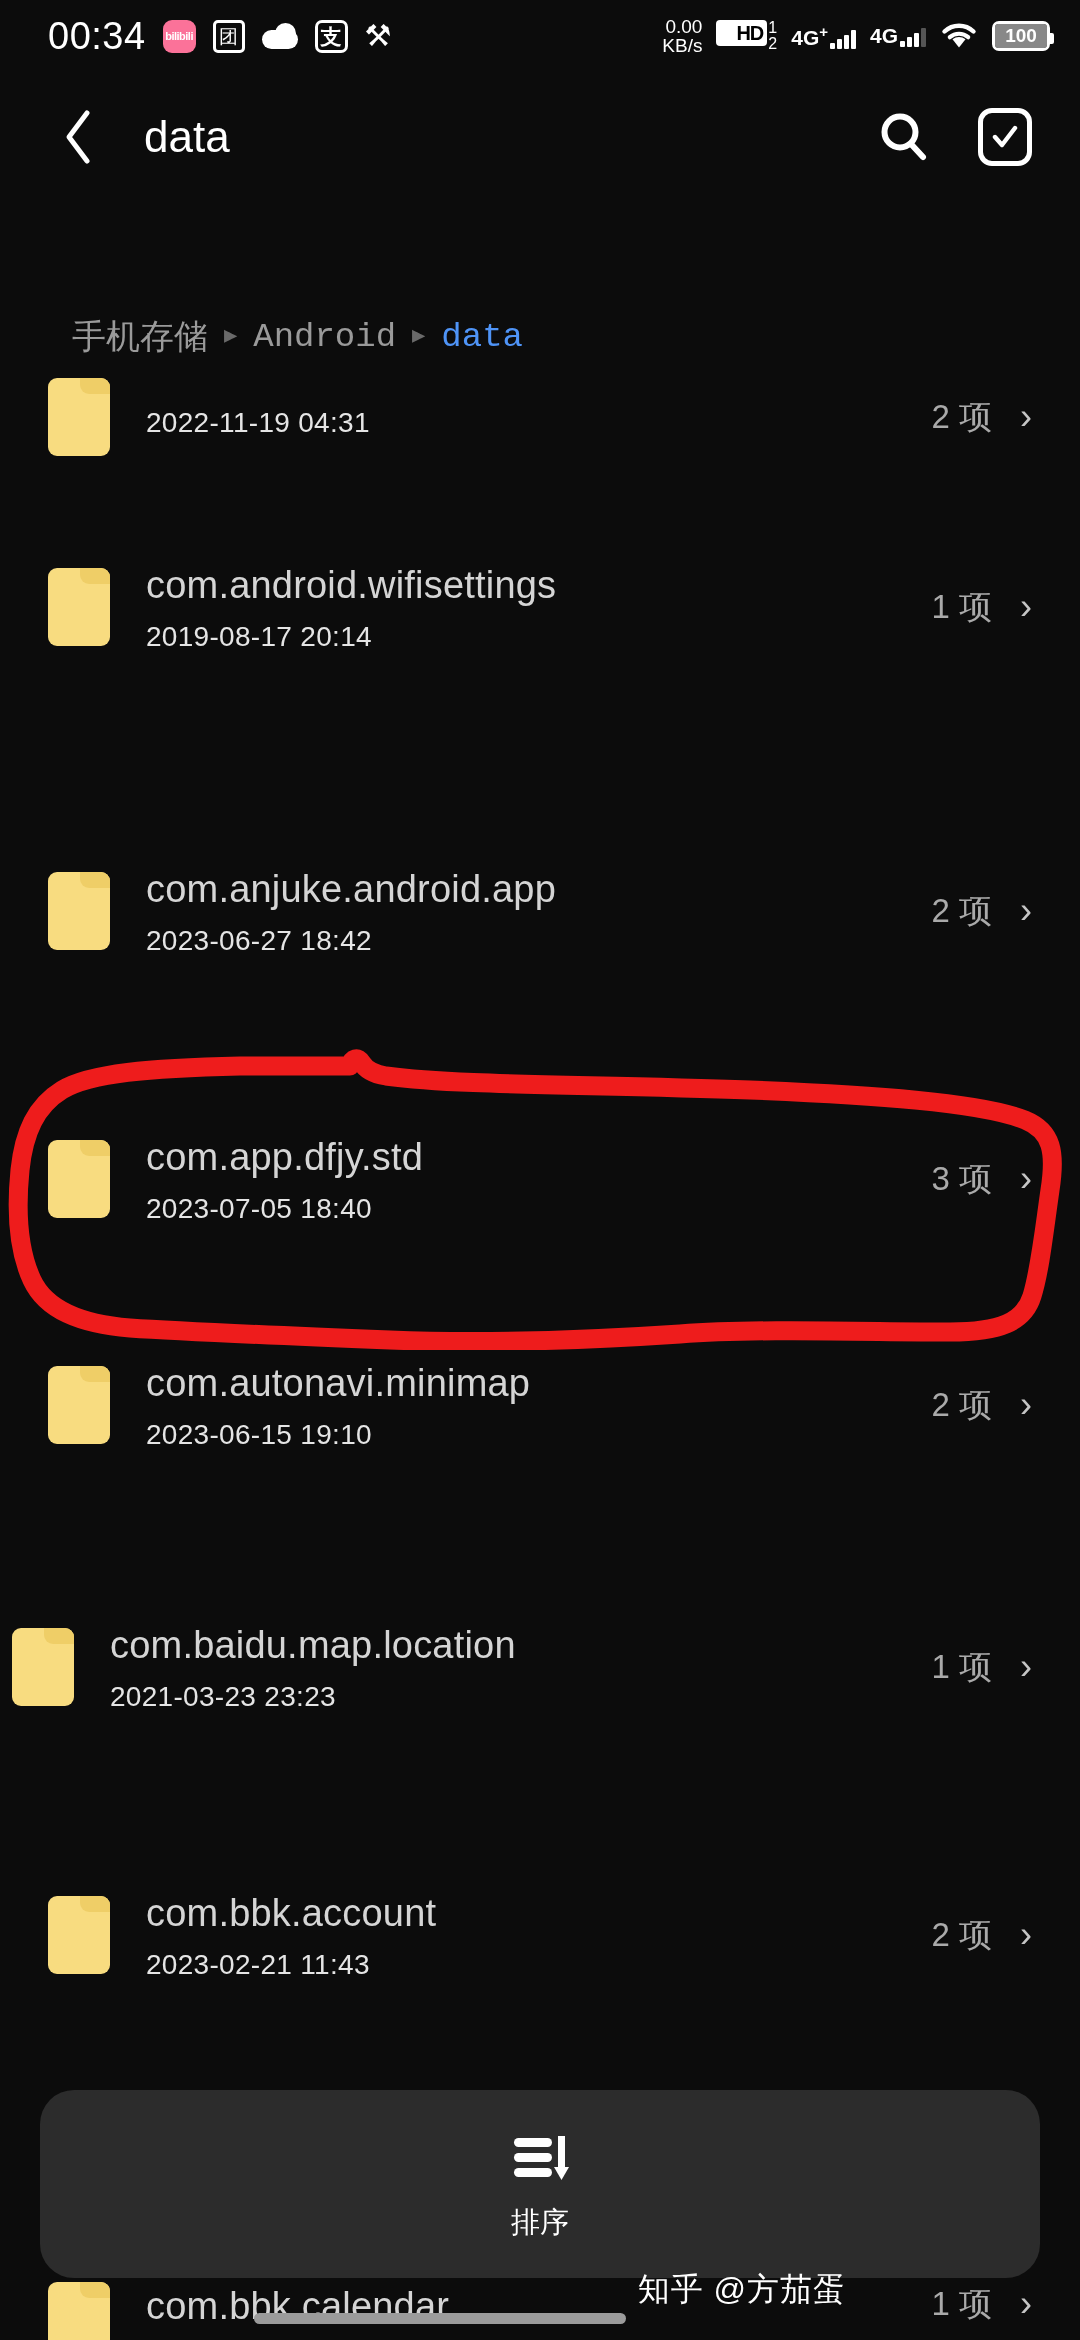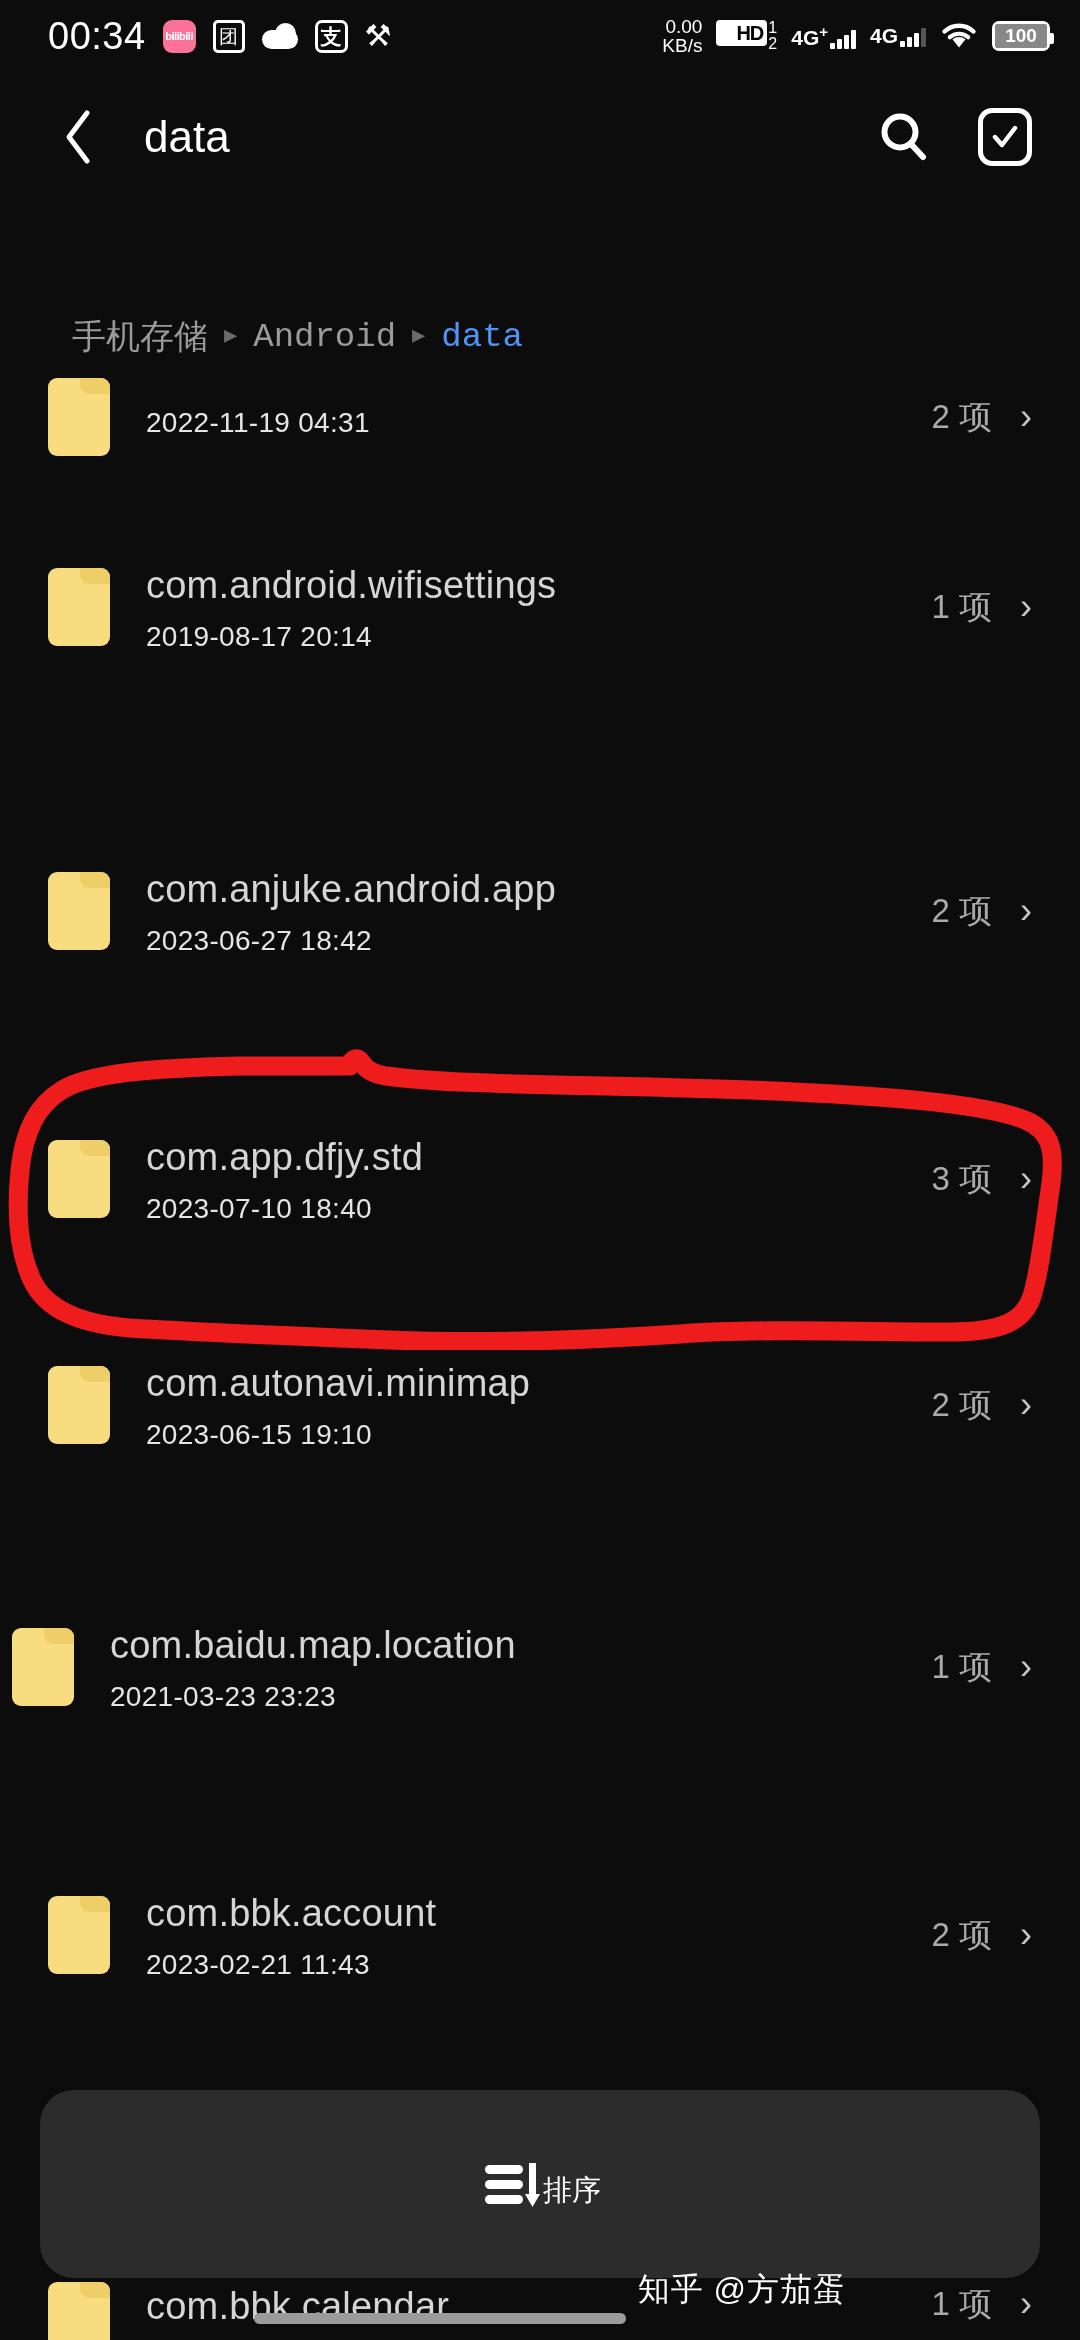--- a/index.html
+++ b/index.html
@@ -137,21 +137,21 @@
   
   .annot {
     position:absolute; left:-10px; top:1040px; width:1090px; height:310px;
     pointer-events:none;
   }
 
   
   .sortbar {
     position:absolute; left:40px; top:2090px; width:1000px; height:188px;
     background:#2c2c2c; border-radius:34px;
-    display:flex; flex-direction:row; align-items:center; justify-content:center;
+    display:flex; flex-direction:column; align-items:center; justify-content:center;
   }
   .sort-ic { width:64px; height:64px; }
   .sort-label { color:#ffffff; font-size:29px; margin-top:14px; }
 
   
   .watermark {
     position:absolute; right:34px; top:2268px;
     color:#ffffff; font-size:32px; letter-spacing:1px;
   }
 
@@ -286,21 +286,21 @@
       <div class="row-right">
         <span class="row-count">2 项</span>
         <span class="row-chev">›</span>
       </div>
     </div>
 
     <div class="row" style="top:726px;height:154px;position:absolute;">
       <div class="folder-ic"></div>
       <div class="row-body">
         <div class="row-name">com.app.dfjy.std</div>
-        <div class="row-date">2023-07-10 18:40</div>
+        <div class="row-date">2023-07-05 18:40</div>
       </div>
       <div class="row-right">
         <span class="row-count">3 项</span>
         <span class="row-chev">›</span>
       </div>
     </div>
 
     <div class="row" style="top:952px;height:154px;position:absolute;">
       <div class="folder-ic"></div>
       <div class="row-body">

